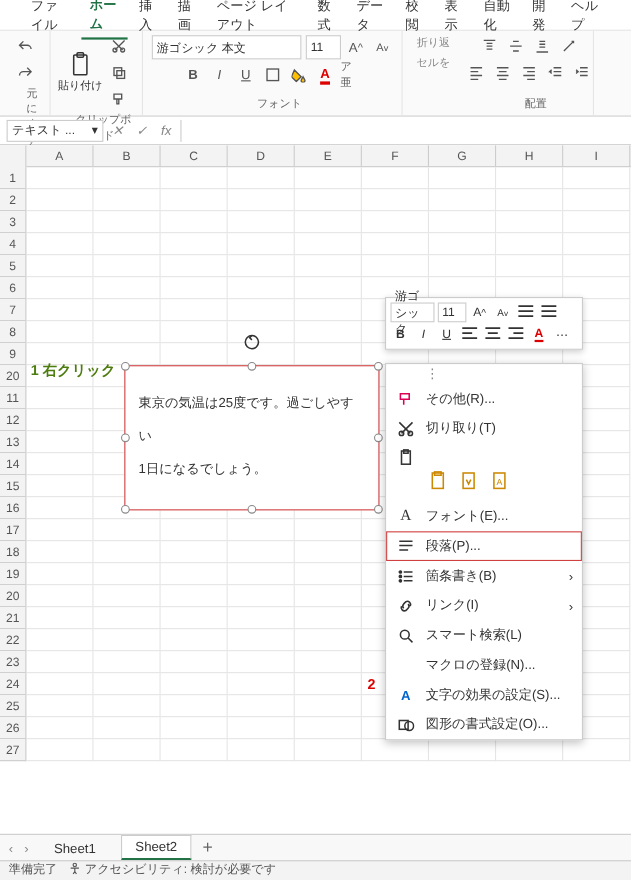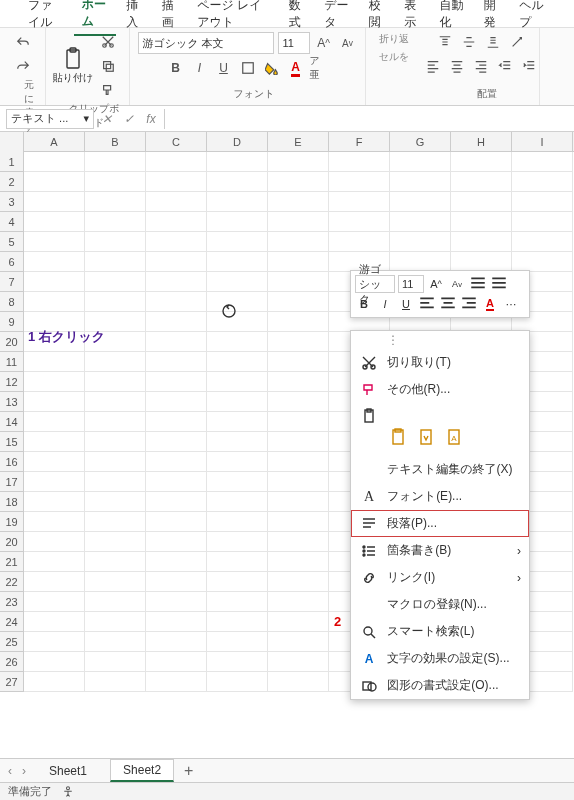--- a/index.html
+++ b/index.html
@@ -39,21 +39,21 @@
 .cellrow { display: flex; }
 .cell { width: 61px; height: 20px; border-right: 1px solid #e5e5e5; border-bottom: 1px solid #e5e5e5; }
 
 
 .textbox-shape { position: absolute; left: 113px; top: 200px; width: 232px; height: 132px; border: 1px solid #d04040; background: #fff; }
 .textbox-shape .txt { padding: 18px 12px; font-size: 12px; line-height: 2.5; }
 .handle { position: absolute; width: 8px; height: 8px; background: #fff; border: 1px solid #888; border-radius: 50%; }
 .rotate-handle { position: absolute; left: 50%; top: -30px; transform: translateX(-50%); width: 18px; height: 18px; }
 
 
-.anno1 { position: absolute; left: 28px; top: 196px; color: #4c1d95; font-size: 13px; font-weight: bold; }
+.anno1 { position: absolute; left: 28px; top: 196px; color: #4d7c0f; font-size: 13px; font-weight: bold; }
 .anno2 { position: absolute; left: 334px; top: 614px; color: #d00; font-size: 13px; font-weight: bold; }
 
 
 .mini-toolbar { position: absolute; left: 350px; top: 270px; width: 180px; border: 1px solid #ccc; background: #fff; box-shadow: 0 2px 6px rgba(0,0,0,.2); padding: 4px; font-size: 11px; display: flex; flex-direction: column; gap: 2px; }
 .mt-row { display: flex; gap: 3px; align-items: center; }
 .mt-box { border: 1px solid #ccc; padding: 1px 3px; background: #fff; height: 18px; display: flex; align-items:center; }
 .mt-btn { width: 18px; height: 18px; display: flex; align-items: center; justify-content: center; }
 
 
 .ctx { position: absolute; left: 350px; top: 330px; width: 180px; border: 1px solid #ccc; background: #fff; box-shadow: 0 2px 8px rgba(0,0,0,.25); font-size: 12px; }
@@ -66,21 +66,21 @@
 .paste-btn { width: 22px; height: 24px; border: 1px solid transparent; display: flex; align-items:center; justify-content:center; }
 .ctx-dots { padding: 2px 36px; color: #888; }
 
 
 .sheetbar { position: absolute; left: 0; bottom: 18px; right: 0; height: 24px; border-top: 1px solid #ccc; display: flex; align-items: center; padding: 0 8px; gap: 10px; background: #f8f8f8; font-size: 12px; }
 .sheet-tab { padding: 3px 12px; border: 1px solid transparent; }
 .sheet-tab.active { background: #fff; border: 1px solid #ccc; border-bottom: 2px solid #217346; }
 .navbtn { color: #888; }
 
 
-.statusbar { position: absolute; left: 0; bottom: 0; right: 0; height: 18px; background: #f3f3f3; border-top: 1px solid #ccc; display: flex; align-items: center; padding: 0 8px; gap: 10px; font-size: 11px; color: #555; }
+.statusbar { position: absolute; left: 0; bottom: 0; right: 0; height: 18px; background: #f3f3f3; border-top: 1px solid #ccc; display: flex; padding: 0 8px; gap: 10px; font-size: 11px; color: #555; }
 
 svg { stroke: currentColor; fill: none; stroke-width: 1.4; }
 </style>
 </head>
 <body>
 
 <div class="menubar">
   <span>ファイル</span>
   <span class="active">ホーム</span>
   <span>挿入</span>
@@ -598,20 +598,34 @@
       </div>
     </div>
 
   <div class="rotate-handle" style="left:229px;top:170px">
     <svg viewBox="0 0 18 18">
         <circle cx="9" cy="9" r="6"></circle>
         <path d="M9 3l-2 2 2 2"></path>
       </svg>
   </div>
 
+  <div class="textbox-shape">
+    <div class="handle" style="left:-4px;top:-4px"></div>
+    <div class="handle" style="right:-4px;top:-4px"></div>
+    <div class="handle" style="left:-4px;bottom:-4px"></div>
+    <div class="handle" style="right:-4px;bottom:-4px"></div>
+    <div class="handle" style="left:50%;top:-4px;transform:translateX(-50%)"></div>
+    <div class="handle" style="left:50%;bottom:-4px;transform:translateX(-50%)"></div>
+    <div class="handle" style="top:50%;left:-4px;transform:translateY(-50%)"></div>
+    <div class="handle" style="top:50%;right:-4px;transform:translateY(-50%)"></div>
+    <div class="txt">
+      <div>東京の気温は25度です。過ごしやすい</div>
+      <div>1日になるでしょう。</div>
+    </div>
+  </div>
 
   <div class="anno1">1 右クリック</div>
 </div>
 
 <div class="mini-toolbar">
   <div class="mt-row">
     <div class="mt-box" style="width:40px">
         <span>游ゴシック</span>
       </div>
     <div class="mt-box" style="width:26px">
@@ -654,34 +668,34 @@
       </div>
     <div class="mt-btn">⋯</div>
   </div>
 </div>
 
 <div class="ctx">
   <div class="ctx-dots">⋮</div>
   <div class="ctx-item">
     <div class="ctx-ico">
         <svg viewBox="0 0 16 16">
+          <path d="M3 3h8v5H3zM6 8v5" stroke="#d05"></path>
+        </svg>
+      </div>
+    <span>その他(R)...</span>
+  </div>
+  <div class="ctx-item">
+    <div class="ctx-ico">
+        <svg viewBox="0 0 16 16">
           <circle cx="4" cy="12" r="2"></circle>
           <circle cx="12" cy="12" r="2"></circle>
           <path d="M4 12 14 2M12 12 2 2"></path>
         </svg>
       </div>
     <span>切り取り(T)</span>
-  </div>
-  <div class="ctx-item">
-    <div class="ctx-ico">
-        <svg viewBox="0 0 16 16">
-          <path d="M3 3h8v5H3zM6 8v5" stroke="#d05"></path>
-        </svg>
-      </div>
-    <span>その他(R)...</span>
   </div>
   <div class="ctx-item" style="padding-bottom:0">
     <div class="ctx-ico">
         <svg viewBox="0 0 16 16">
           <rect x="4" y="2" width="8" height="12"></rect>
           <rect x="6" y="1" width="4" height="3"></rect>
         </svg>
       </div>
   </div>
   <div class="paste-opts">
@@ -698,24 +712,20 @@
         </svg>
       </div>
     <div class="paste-btn">
         <svg viewBox="0 0 16 20" width="16" height="20">
           <rect x="3" y="2" width="10" height="14" stroke="#c80"></rect>
           <text x="8" y="13" font-size="8" text-anchor="middle" fill="#c80" stroke="none">A</text>
         </svg>
       </div>
   </div>
   <div class="ctx-item">
-    <div class="ctx-ico"></div>
-      <span>テキスト編集の終了(X)</span>
-  </div>
-  <div class="ctx-item">
     <div class="ctx-ico">
         <span style="font-family:serif;font-size:14px">A</span>
       </div>
     <span>フォント(E)...</span>
   </div>
   <div class="ctx-item hl">
     <div class="ctx-ico">
         <svg viewBox="0 0 16 16">
           <path d="M2 3h12M2 7h12M2 11h8"></path>
         </svg>
@@ -737,31 +747,31 @@
   <div class="ctx-item">
     <div class="ctx-ico">
         <svg viewBox="0 0 16 16">
           <path d="M6 10a3 3 0 0 1 0-4l2-2a3 3 0 0 1 4 4M10 6a3 3 0 0 1 0 4l-2 2a3 3 0 0 1-4-4"></path>
         </svg>
       </div>
     <span>リンク(I)</span>
     <span class="ctx-sub">›</span>
   </div>
   <div class="ctx-item">
+    <div class="ctx-ico">
+        <svg viewBox="0 0 16 16">
+          <circle cx="7" cy="7" r="4"></circle>
+          <path d="M10 10l4 4"></path>
+        </svg>
+      </div>
+    <span>スマート検索(L)</span>
+  </div>
+  <div class="ctx-item">
     <div class="ctx-ico"></div>
       <span>マクロの登録(N)...</span>
-  </div>
-  <div class="ctx-item">
-    <div class="ctx-ico">
-        <svg viewBox="0 0 16 16">
-          <circle cx="7" cy="7" r="4"></circle>
-          <path d="M10 10l4 4"></path>
-        </svg>
-      </div>
-    <span>スマート検索(L)</span>
   </div>
   <div class="ctx-item">
     <div class="ctx-ico">
         <span style="font-weight:bold;color:#06c">A</span>
       </div>
     <span>文字の効果の設定(S)...</span>
   </div>
   <div class="ctx-item">
     <div class="ctx-ico">
         <svg viewBox="0 0 16 16">
@@ -783,14 +793,15 @@
   <div style="font-size:16px;color:#666">+</div>
 </div>
 
 <div class="statusbar">
   <span>準備完了</span>
   <span>
     <svg width="12" height="12" viewBox="0 0 16 16" style="vertical-align:-2px">
         <circle cx="8" cy="3" r="2"></circle>
         <path d="M3 7h10M8 7v4M6 14l2-3 2 3"></path>
       </svg>
+    <span>アクセシビリティ: 検討が必要です</span>
   </span>
 </div>
 
 </body></html>

